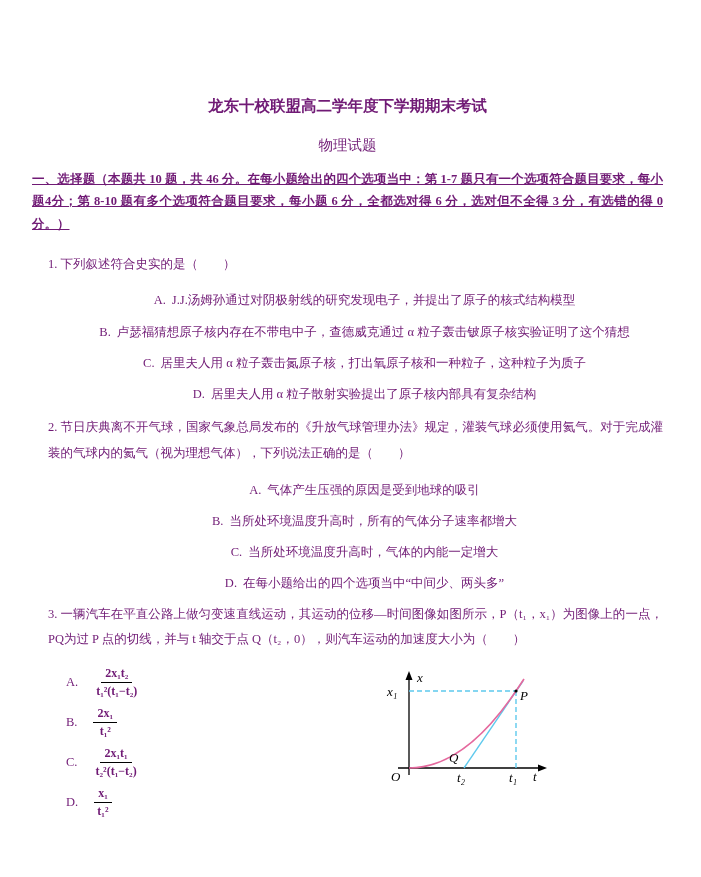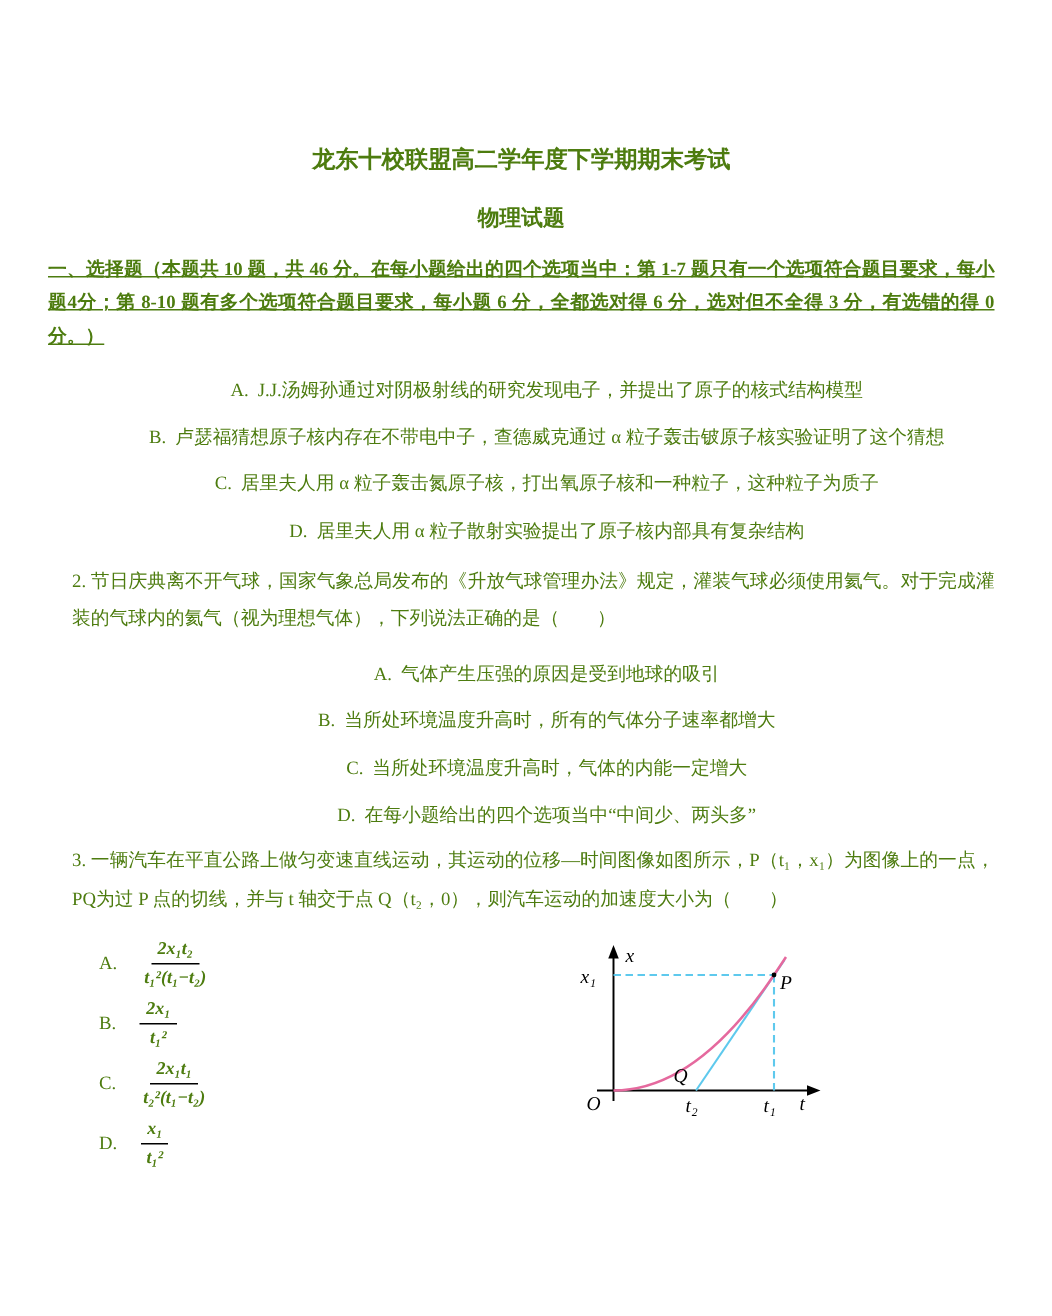--- a/index.html
+++ b/index.html
@@ -1,40 +1,40 @@
 <!DOCTYPE html>
 <html><head>
 <meta charset="utf-8">
 <style>
   html,body{margin:0;padding:0;background:#fff;}
   .page{
     position:relative;
     width:701px;height:877px;
-    background:#ffffff;color:#4d7c0f;
+    background:#ffffff;color:#701a75;
     font-family:"Liberation Serif","DejaVu Serif",serif;
     font-size:12.5px;
     box-sizing:border-box;
     padding:96px 38px 0 32px;
     overflow:hidden;
   }
   .exam-title{font-size:15.5px;font-weight:bold;text-align:center;margin:0;}
-  .exam-subtitle{font-size:14.5px;font-weight:bold;text-align:center;margin:19px 0 0 0;}
+  .exam-subtitle{font-size:14.5px;font-weight:normal;text-align:center;margin:19px 0 0 0;}
   .section-heading{font-weight:bold;line-height:1.78;margin:13px 0 0 0;text-align:justify;text-decoration:underline;}
   .question{margin-left:16px;}
   .stem{margin:0;line-height:2.05;text-align:justify;}
   .q1{margin-top:17px;}
   .q2{margin-top:13px;}
   .q3{margin-top:10px;}
   .opt{margin:15px 0 0 18px;line-height:1.3;text-align:center;}
   .opt-label{margin-right:6px;}
   
   .frac-opt{display:flex;align-items:center;margin:0 0 0 18px;height:40px;}
   .frac{
     display:inline-flex;flex-direction:column;align-items:center;
-    font-weight:bold;font-style:italic;font-size:12px;line-height:1.3;
+    font-weight:bold;font-size:12px;line-height:1.3;
     margin-left:10px;text-align:center;
   }
   .frac .num{padding:0 4px 1px 4px;border-bottom:1.4px solid #000;}
   .frac .den{padding:1px 2px 0 2px;}
   .q3-body{display:flex;align-items:flex-start;margin-top:6px;}
   .q3-opts{width:300px;}
   .q3-opts .frac-opt:nth-child(1){margin-top:4px;}
   .graph-wrap{margin:6px 0 0 36px;}
   svg text{font-family:"Liberation Serif","DejaVu Serif",serif;font-size:13px;font-style:italic;fill:#000;}
 </style>
@@ -42,20 +42,21 @@
 <body>
 
 <div class="page">
 
   <h1 class="exam-title">龙东十校联盟高二学年度下学期期末考试</h1>
   <h2 class="exam-subtitle">物理试题</h2>
 
   <p class="section-heading">一、选择题（本题共 10 题，共 46 分。在每小题给出的四个选项当中：第 1-7 题只有一个选项符合题目要求，每小题4分；第 8-10 题有多个选项符合题目要求，每小题 6 分，全都选对得 6 分，选对但不全得 3 分，有选错的得 0 分。）</p>
 
   <div class="question q1">
+    <p class="stem">1. 下列叙述符合史实的是（　　）</p>
     <div>
       <p class="opt"><span class="opt-label">A.</span><span>J.J.汤姆孙通过对阴极射线的研究发现电子，并提出了原子的核式结构模型</span></p>
       <p class="opt"><span class="opt-label">B.</span><span>卢瑟福猜想原子核内存在不带电中子，查德威克通过 α 粒子轰击铍原子核实验证明了这个猜想</span></p>
       <p class="opt"><span class="opt-label">C.</span><span>居里夫人用 α 粒子轰击氮原子核，打出氧原子核和一种粒子，这种粒子为质子</span></p>
       <p class="opt"><span class="opt-label">D.</span><span>居里夫人用 α 粒子散射实验提出了原子核内部具有复杂结构</span></p>
     </div>
   </div>
 
   <div class="question q2">
     <p class="stem">2. 节日庆典离不开气球，国家气象总局发布的《升放气球管理办法》规定，灌装气球必须使用氦气。对于完成灌装的气球内的氦气（视为理想气体），下列说法正确的是（　　）</p>

